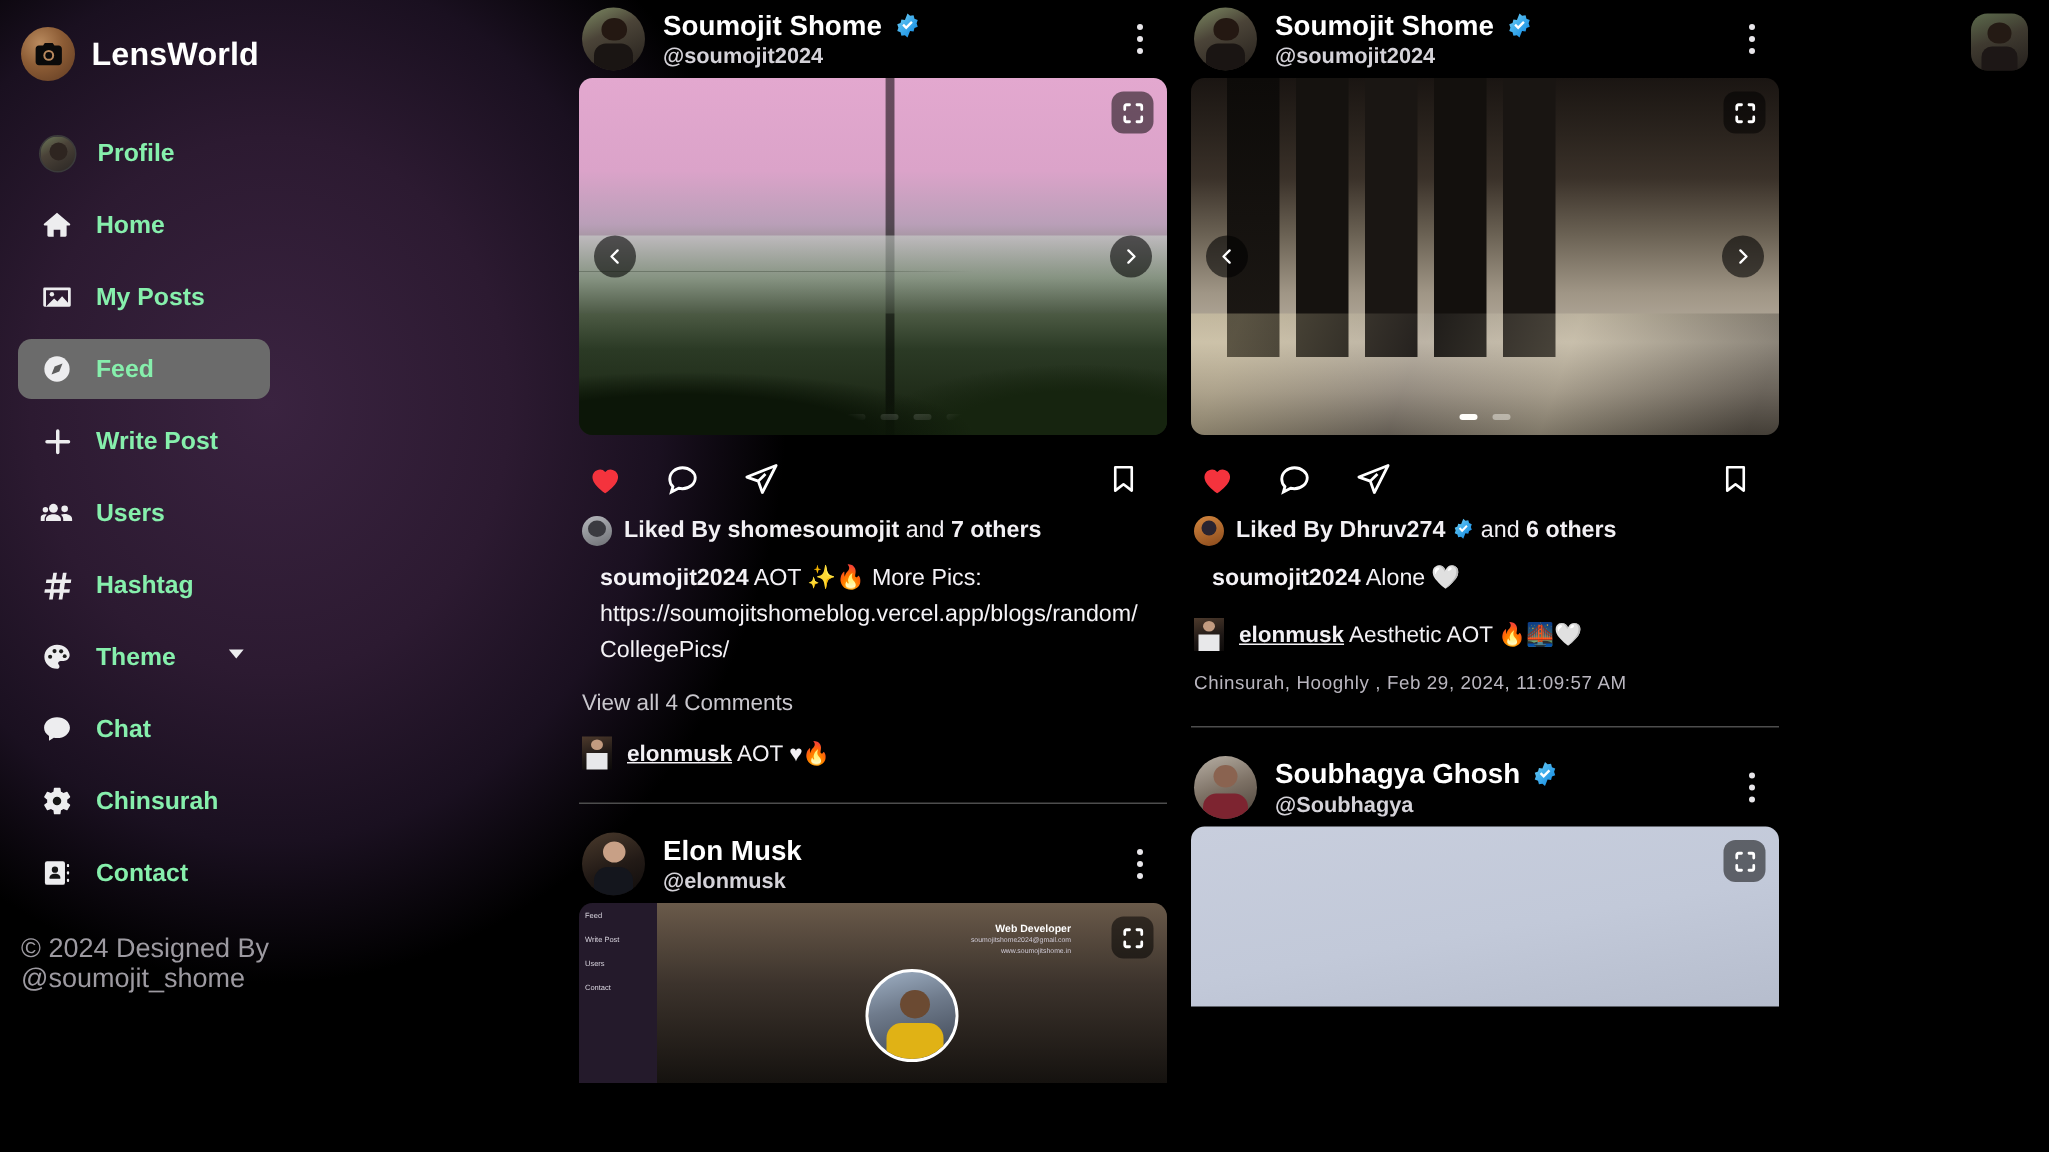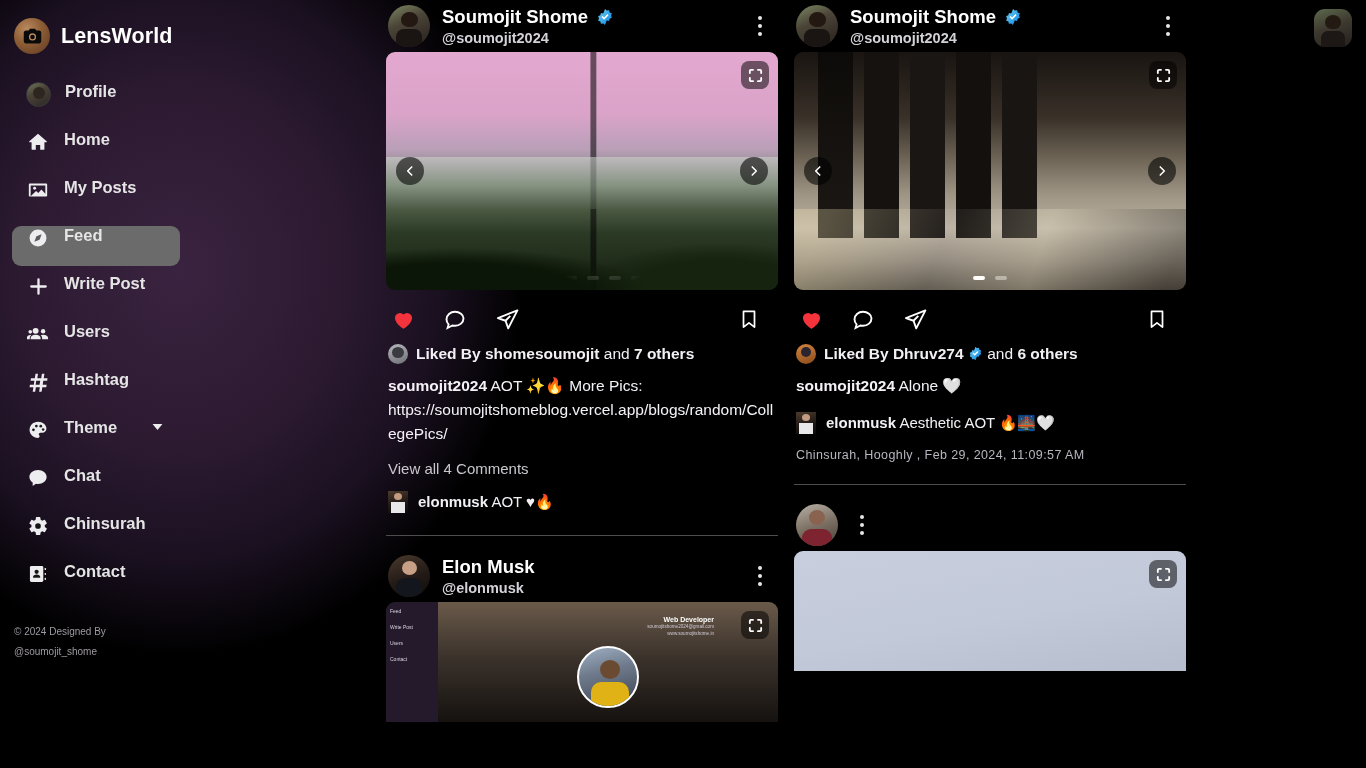--- a/index.html
+++ b/index.html
@@ -24,42 +24,42 @@
   .brand { display:flex; align-items:center; gap:11px; padding:10px 0 0 14px;text-align:right; }
   .brand-logo {
     width:36px; height:36px; border-radius:50%;
     background:radial-gradient(circle at 35% 30%, #b98a5e 0%, #8c5c35 45%, #5e3a22 100%);
     display:flex; align-items:center; justify-content:center; flex:none;
   }
   .brand-name { font-size:21.5px; font-weight:bold; letter-spacing:.1px; }
 
   .nav { margin-top:24px; display:flex; flex-direction:column; }
   .nav-item {
-    display:flex; gap:14px;
+    display:flex; align-items:center; gap:14px;
     height:40px; margin:4px 16px 4px 12px; padding:0 14px;
-    border-radius:9px; color:#e5e5e5; font-size:16.5px; font-weight:bold;
+    border-radius:9px; color:#86efac; font-size:16.5px; font-weight:bold;
     position:relative;
   }
   .nav-item.active { background:#6b6b6b; }
   .nav-ico { width:24px; height:24px; flex:none; display:flex; align-items:center; justify-content:center; }
   .nav-ico svg { display:block; }
   .nav-avatar {
     width:25px; height:25px; border-radius:50%; flex:none;
     background:linear-gradient(150deg,#6d7a5a 0%,#4a4238 40%,#2b2724 100%);
     border:1px solid #3b3b3b; overflow:hidden; position:relative;
   }
   .nav-avatar::after {
     content:""; position:absolute; left:6px; top:4px; width:12px; height:12px;
     border-radius:50%; background:#2e2520;
   }
   .nav-label { white-space:nowrap; }
   .chev-down { margin-left:auto; }
   .copyright {
     position:absolute; left:14px; top:622px; width:170px;
-    font-size:10px; line-height:20px; color:#9d9aa1;
+    font-size:18px; line-height:20px; color:#9d9aa1;
   }
 
   
   #topbar-avatar {
     position:absolute; right:14px; top:9px; width:38px; height:38px;
     border-radius:11px; overflow:hidden; z-index:6;
     background:linear-gradient(160deg,#5c6a4c 0%,#3f3a30 45%,#241f1c 100%);
   }
   #topbar-avatar::before {
     content:""; position:absolute; left:11px; top:6px; width:16px; height:14px;
@@ -166,31 +166,31 @@
   .la-grey { background:linear-gradient(160deg,#b6b8bd,#6e7075); }
   .la-grey::after { content:""; position:absolute; left:4px; top:3px; width:12px; height:11px; border-radius:50%; background:#3a3a40; }
   .la-orange { background:linear-gradient(160deg,#d4873f,#8a4a1c); }
   .la-orange::after { content:""; position:absolute; left:5px; top:3px; width:10px; height:10px; border-radius:50%; background:#2a2430; }
   .liked-text { font-size:15.5px; color:#f2f0f4; }
   .liked-text b { font-weight:bold; }
   .badge-sm { width:15px; height:15px; vertical-align:-2px; display:inline-block; }
 
   .caption {
     font-size:15.5px; line-height:24px; color:#f4f2f6;
-    margin:0 2px 6px; word-break:break-word;
+    margin:0 14px 6px; word-break:break-word;
   }
   .caption b { font-weight:bold; }
   .view-comments { font-size:15px; color:#c9c7cd; margin:8px 2px 6px; }
 
   .comment-row { display:flex; align-items:center; gap:10px; margin:8px 2px 4px; }
   .comment-av { width:20px; height:22px; flex:none; background:linear-gradient(165deg,#4d3a2c 0%,#1d1715 60%,#0c0a09 100%); position:relative; }
   .comment-av::before { content:""; position:absolute; left:6px; top:2px; width:8px; height:7px; border-radius:50%; background:#c29b80; }
   .comment-av::after { content:""; position:absolute; left:3px; bottom:0; width:14px; height:11px; background:#e8e8ea; }
   .comment-text { font-size:15px; color:#f2f0f4; }
-  .comment-text b { font-weight:bold; }
+  .comment-text b { font-weight:bold;text-decoration:underline; }
 
   .meta { font-size:12.5px; letter-spacing:.4px; color:#b9b6bf; margin:10px 2px 4px; }
 
   
   .mini { position:absolute; inset:0; display:flex; }
   .mini-side { width:52px; background:#241a2b; padding:6px 4px; display:flex; flex-direction:column; gap:10px; }
   .mini-side div { font-size:5px; color:#d8d4de; display:flex; gap:3px; align-items:center; }
   .mini-main { flex:1; position:relative; background:linear-gradient(180deg,#6a5a4a 0%,#3c332c 45%,#15120f 100%); }
   .mini-label { position:absolute; right:64px; top:14px; text-align:right; }
   .mini-label b { font-size:7px; color:#fff; display:block; }
@@ -610,20 +610,38 @@
           <span>Aesthetic AOT 🔥🌉🤍</span>
         </span>
       </div>
 
       <div class="meta">Chinsurah, Hooghly , Feb 29, 2024, 11:09:57 AM</div>
     </article>
 
     <article class="post">
       <header class="post-head">
         <div class="avatar av-soubh"></div>
+        <div class="names">
+          <div class="name-row">
+            <span class="fullname">Soubhagya Ghosh</span>
+            <span class="verified">
+              <svg viewBox="0 0 24 24" width="18" height="18">
+                <defs>
+                    <linearGradient id="vg4" x1="0" y1="0" x2="1" y2="1">
+                  <stop offset="0" stop-color="#6fd0f5"></stop>
+                      <stop offset="1" stop-color="#0a84e0"></stop>
+                </linearGradient>
+                  </defs>
+                <path fill="url(#vg4)" d="M12 1.3l2.3 2.1 3.1-.5.8 3 2.9 1.2-1 3 1 3-2.9 1.2-.8 3-3.1-.5L12 22.7l-2.3-2.1-3.1.5-.8-3-2.9-1.2 1-3-1-3 2.9-1.2.8-3 3.1.5L12 1.3z"></path>
+                <path fill="#fff" d="M10.8 15.6L7.3 12l1.5-1.5 2 2 4.4-4.4 1.5 1.5-5.9 6z"></path>
+              </svg>
+            </span>
+          </div>
+          <span class="handle">@Soubhagya</span>
+        </div>
         <div class="dots-menu">
             <i></i>
             <i></i>
             <i></i>
           </div>
       </header>
 
       <div class="media media-lightcard" style="height:120px;border-radius:9px 9px 0 0;">
         <div class="expand-btn">
           <svg width="17" height="17" viewBox="0 0 24 24" fill="none" stroke="#fff" stroke-width="2.6" stroke-linecap="round">

